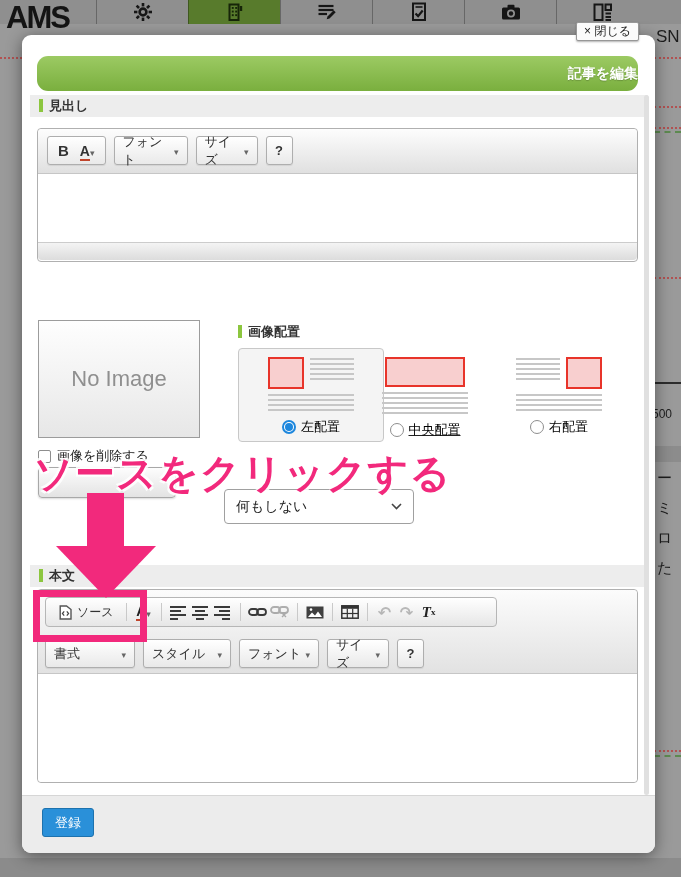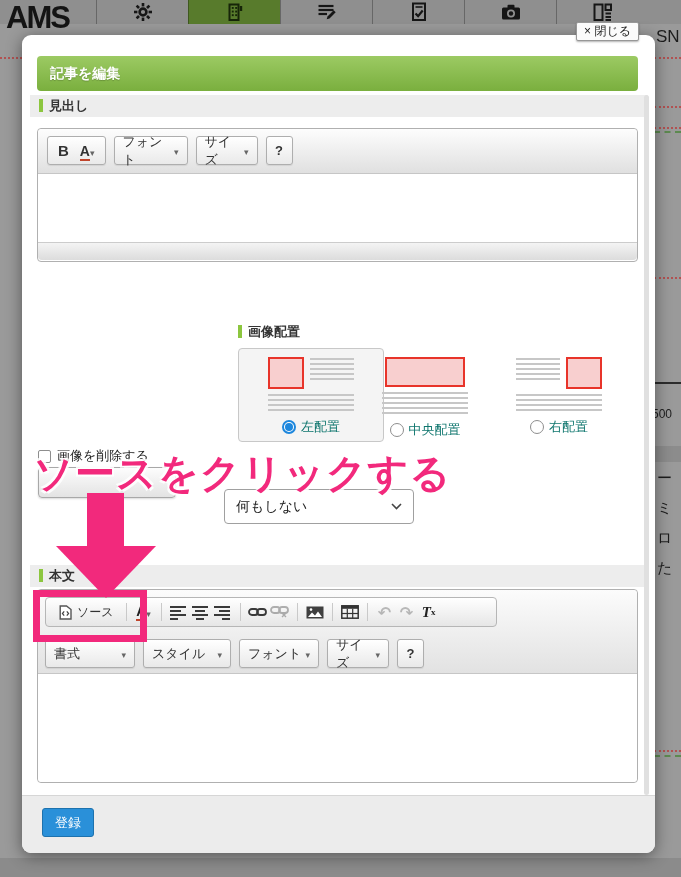--- a/index.html
+++ b/index.html
@@ -22,23 +22,23 @@
   .dash-green { position:absolute; z-index:3; border-top:2px dashed #5d8a50; width:27px; }
   .black-line { position:absolute; z-index:2; border-top:2px solid #2c2c2c; width:26px; }
   .band { position:absolute; z-index:2; left:655px; top:446px; width:26px; height:16px; background:#8c8c8c; }
   .bottom-strip { position:absolute; z-index:2; left:0; top:858px; width:681px; height:19px; background:#8b8b8b; }
   
   .modal { position:absolute; left:22px; top:35px; width:633px; height:818px; background:#fff;
            border-radius:9px; box-shadow:0 3px 16px rgba(0,0,0,.45); z-index:10; }
   .close-btn { position:absolute; top:-13px; right:16px; height:19px; line-height:17px; padding:0 7px;
                background:#fbfbfb; border:1px solid #979797; border-radius:2px; font-size:12px; color:#222;
                box-shadow:0 1px 2px rgba(0,0,0,.3); }
-  .title-bar { position:absolute; left:15px; top:21px; width:601px; height:35px; border-radius:4px;
+  .title-bar { position:absolute; left:15px; top:21px; width:601px; height:35px; border-radius:11px;
                background:linear-gradient(#9cca63,#7aaf3e); color:#fff; font-size:14px; font-weight:bold;
-               line-height:35px; padding-left:13px; text-shadow:0 1px 1px rgba(0,0,0,.2); }
+               line-height:35px; padding-left:13px; text-shadow:0 1px 1px rgba(0,0,0,.2);text-align:right; }
   .sec { position:absolute; left:8px; width:618px; height:22px; background:#ededed; font-size:13px;
          font-weight:bold; color:#333; line-height:22px; padding-left:9px; }
   .bullet { display:inline-block; width:4px; height:13px; background:#8cc63f; margin-right:6px; vertical-align:-2px; }
   
   .editor { position:absolute; left:15px; width:601px; border:1px solid #b0b0b0; border-radius:4px; background:#fff; }
   #editor1 { top:93px;  height:134px; }
   #editor2 { top:554px; height:194px; }
   .tb1 { height:45px; background:linear-gradient(#fdfdfd,#e0e0e0); border-bottom:1px solid #c6c6c6;
          border-radius:4px 4px 0 0; padding:7px 0 0 9px; display:flex; }
   .btn { display:inline-flex; align-items:center; height:29px; border:1px solid #aeaeae; border-radius:3px;
@@ -67,31 +67,31 @@
   .tx sub { font-style:normal; font-size:9px; }
   .row2 { display:flex; margin-top:12px; }
   #editor2 .content-area { height:108px; border-radius:0 0 4px 4px; }
   
   .noimg { position:absolute; left:16px; top:285px; width:162px; height:118px; border:1px solid #9c9c9c;
            background:linear-gradient(#fefefe,#e7e7e7); display:flex; align-items:center; justify-content:center;
            font-size:22px; color:#8f8f8f; }
   .place-label { position:absolute; left:216px; top:288px; font-size:13px; font-weight:bold; color:#333; }
   .card { position:absolute; top:313px; }
   #card1 { left:216px; width:146px; height:94px; background:#f4f4f4; border:1px solid #c8c8c8; border-radius:4px; }
-  #card2 { left:342px; width:122px; }
+  #card2 { left:342px; width:122px;text-decoration:underline; }
   #card3 { left:477px; width:120px; }
   .thumb { margin:8px auto 0; width:86px; }
   .thumb-row { display:flex; gap:6px; }
   .pinkbox { background:#f8cfcf; border:2px solid #e8342a; }
   .pb-small { width:36px; height:32px; }
   .pb-wide  { width:80px; height:30px; margin:0 auto; }
   .lines { flex:1; padding-top:1px; }
   .line { height:2px; background:#c7c7c7; margin-bottom:3px; }
   .under { margin-top:5px; }
-  .radio-row { margin-top:7px; display:flex; align-items:center; justify-content:center; gap:5px; font-size:13px; color:#0f766e; }
+  .radio-row { margin-top:7px; display:flex; align-items:center; justify-content:center; gap:5px; font-size:13px; color:#000000; }
   .radio { width:14px; height:14px; border:1px solid #8e8e8e; border-radius:50%; background:#fff; }
   .radio.sel { border:2px solid #1d87dd; position:relative; }
   .radio.sel::after { content:""; position:absolute; inset:1px; border-radius:50%; background:#1d87dd; }
   .chk-row { position:absolute; left:16px; top:412px; display:flex; gap:6px; align-items:center; font-size:13px; color:#222; }
   .chk { width:13px; height:13px; border:1px solid #8e8e8e; background:#fff; border-radius:2px; }
   .file-btn { position:absolute; left:16px; top:432px; width:138px; height:31px; border:1px solid #a8a8a8;
               border-radius:4px; background:linear-gradient(#fdfdfd,#e3e3e3); box-shadow:0 1px 2px rgba(0,0,0,.15); }
   .select { position:absolute; left:202px; top:454px; width:190px; height:35px; border:1px solid #a0a0a0;
             border-radius:4px; background:#fff; display:flex; align-items:center; justify-content:space-between;
             padding:0 11px; font-size:14px; color:#222; }
@@ -236,20 +236,21 @@
       <span class="btn dd w62">
         <span>サイズ</span>
           <span class="caret"></span>
       </span>
       <span class="btn w27">?</span>
     </div>
     <div class="content-area"></div>
     <div class="bottom1"></div>
   </div>
 
+  <div class="noimg">No Image</div>
   <div class="place-label">
     <span class="bullet"></span><span>画像配置</span>
   </div>
 
   <div class="card" id="card1">
     <div class="thumb">
       <div class="thumb-row">
         <div class="pinkbox pb-small"></div>
         <div class="lines">
             <div class="line"></div>

